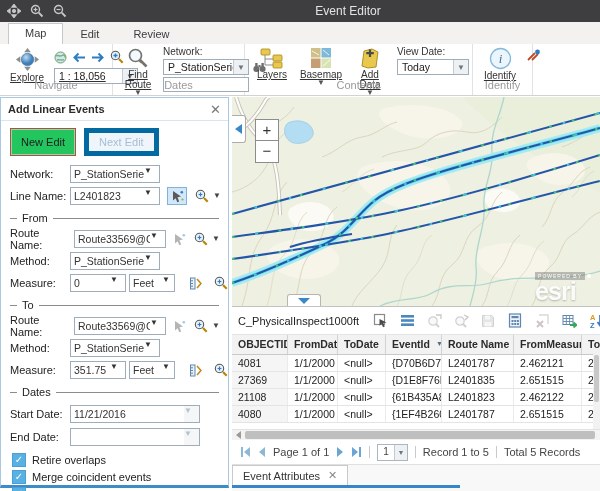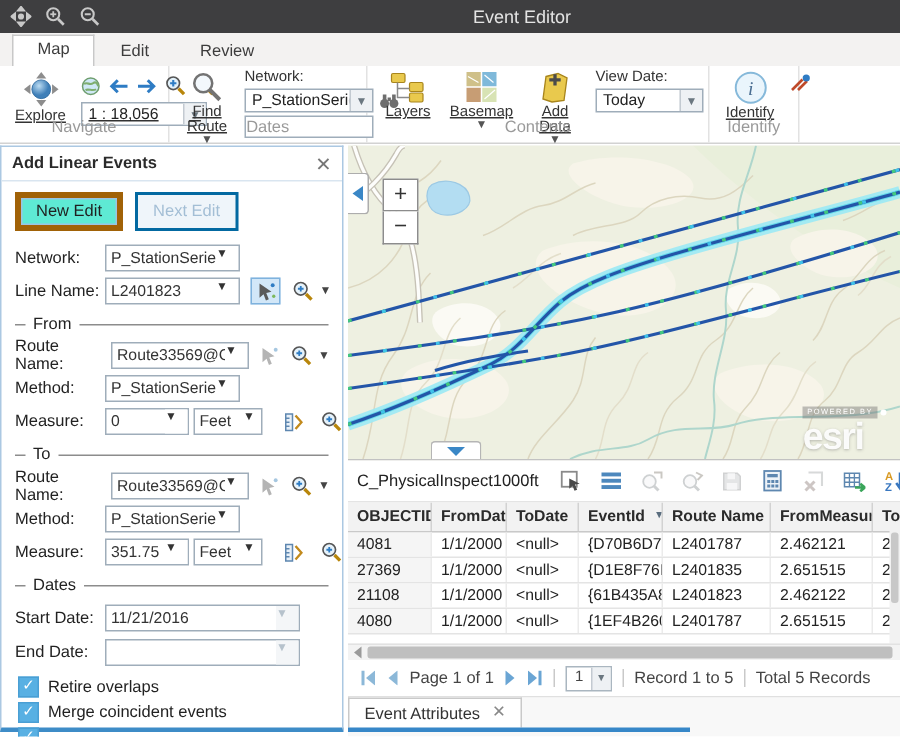--- a/index.html
+++ b/index.html
@@ -33,22 +33,22 @@
   
   .main{position:absolute;left:0;top:96px;width:600px;height:395px;}
 
   
   .lpanel{position:absolute;left:0;top:1px;width:229px;height:391px;background:#fff;border:1px solid #abc8e2;border-bottom:3px solid #3e8cc7;box-sizing:border-box;}
   .lp-head{height:22px;display:flex;align-items:center;justify-content:space-between;padding:0 7px;border-bottom:1px solid #d9e5f0;}
   .lp-title{font-weight:bold;color:#2b2b2b;}
   .lp-close{color:#777;font-size:13px;line-height:13px;cursor:default;}
   .lp-body{padding:7px 9px 0 9px;}
   .btnrow{display:flex;gap:8px;margin-bottom:9px;}
-  .btn{font-size:11px;padding:3px 10px;background:#5eead4;border:4px solid #a16207;box-shadow:0 0 0 1px #9cc4e4 inset;color:#1f1f1f;}
-  .btn.dis{border:2px solid #0369a1;box-shadow:none;background:#eff5fa;color:#a3bed5;}
+  .btn{font-size:11px;padding:3px 10px;background:#22c55e;border:1px solid #a16207;box-shadow:0 0 0 1px #9cc4e4 inset;color:#1f1f1f;}
+  .btn.dis{border:5px solid #0369a1;box-shadow:none;background:#eff5fa;color:#a3bed5;}
   .frow{display:flex;align-items:center;height:18px;margin-bottom:4px;}
   .flabel{width:60px;flex:none;color:#222;}
   .fcombo{display:flex;border:1px solid #9fadba;height:18px;box-sizing:border-box;background:#fff;flex:none;}
   .fcombo .ctext{flex:1;padding:2px 3px 0 3px;font-size:10.5px;white-space:nowrap;overflow:hidden;}
   .fcombo .carrow{width:15px;font-size:8px;}
   .iconbtn{width:20px;height:18px;border:1px solid transparent;display:flex;align-items:center;justify-content:center;margin-left:7px;flex:none;box-sizing:border-box;}
   .iconbtn.hl{background:#d2e7f8;border:1px solid #7fb2dd;}
   .iconbtn.dim{opacity:.55;}
   .magwrap{display:flex;align-items:center;margin-left:8px;}
   .sect{display:flex;align-items:center;margin:7px 0 6px 0;color:#222;}

